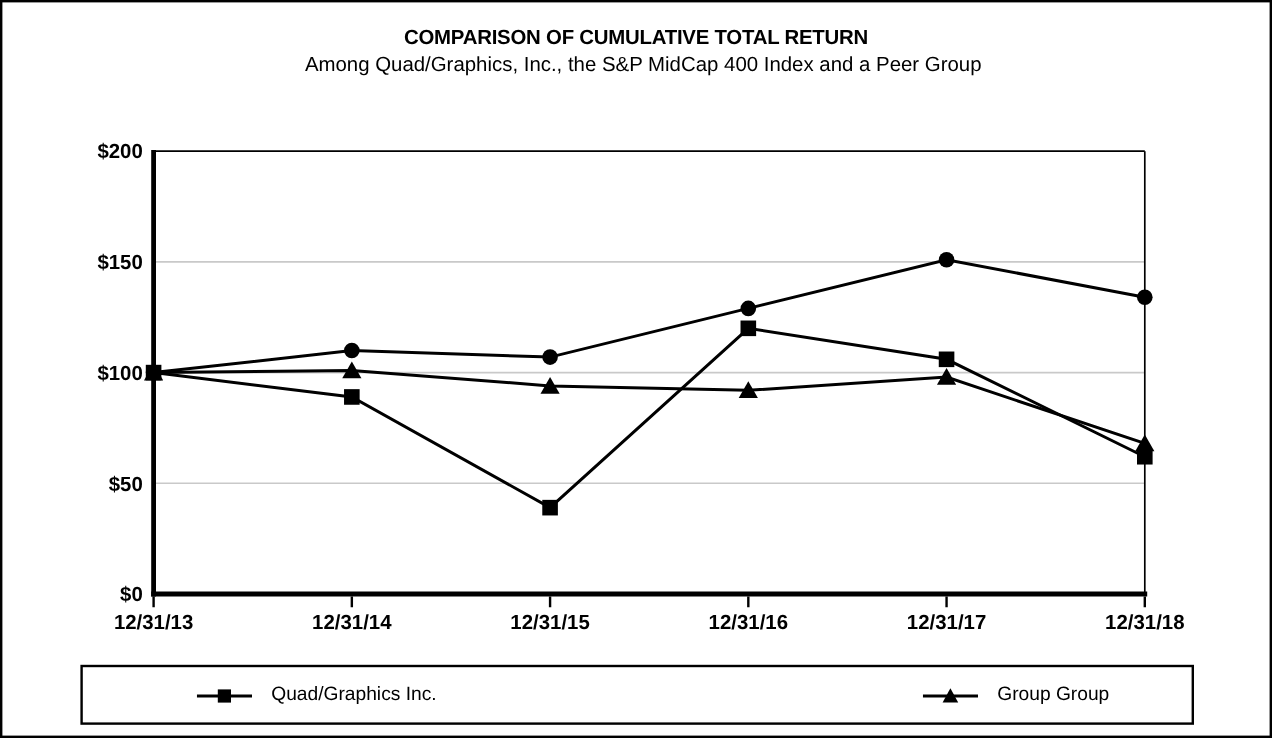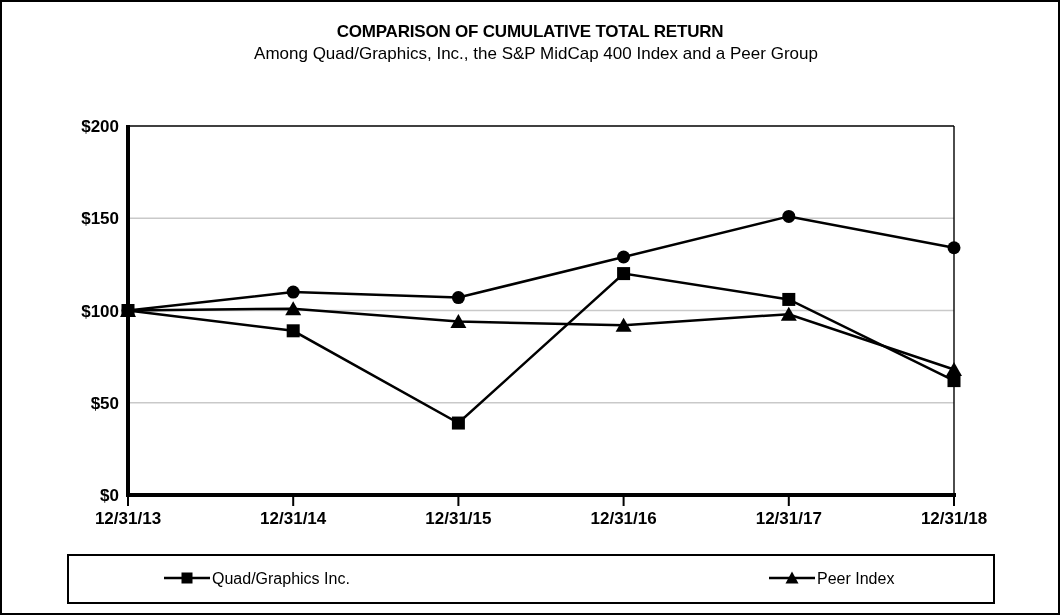--- a/index.html
+++ b/index.html
@@ -50,22 +50,22 @@
     height: 50px;
     box-sizing: border-box;
     border: 2px solid #000000;
     background: #ffffff;
   }
   .legend-entry {
     position: absolute;
     top: 50%;
     transform: translateY(-50%);
     display: flex;
-    align-items: flex-start;
-    gap: 2px;
+    align-items: flex-end;
+    gap: 16px;
     white-space: nowrap;
   }
   .legend-entry .lm {
     width: 46px;
     height: 16px;
     flex: 0 0 auto;
   }
   .legend-entry .lm line {
     stroke: #000000;
     stroke-width: 2.5;
@@ -143,17 +143,17 @@
         <line x1="0" y1="8" x2="46" y2="8"></line>
         <rect class="shape" x="17.5" y="2.5" width="11" height="11"></rect>
       </svg>
       <span class="legend-label">Quad/Graphics Inc.</span>
     </div>
     <div class="legend-entry" style="left:700px">
       <svg class="lm" viewBox="0 0 46 16">
         <line x1="0" y1="8" x2="46" y2="8"></line>
         <polygon class="shape" points="23,1.5 29.5,13.5 16.5,13.5"></polygon>
       </svg>
-      <span class="legend-label">Peer Index</span>
+      <span class="legend-label">Group Group</span>
     </div>
   </div>
 
 </div>
 
 </body></html>

